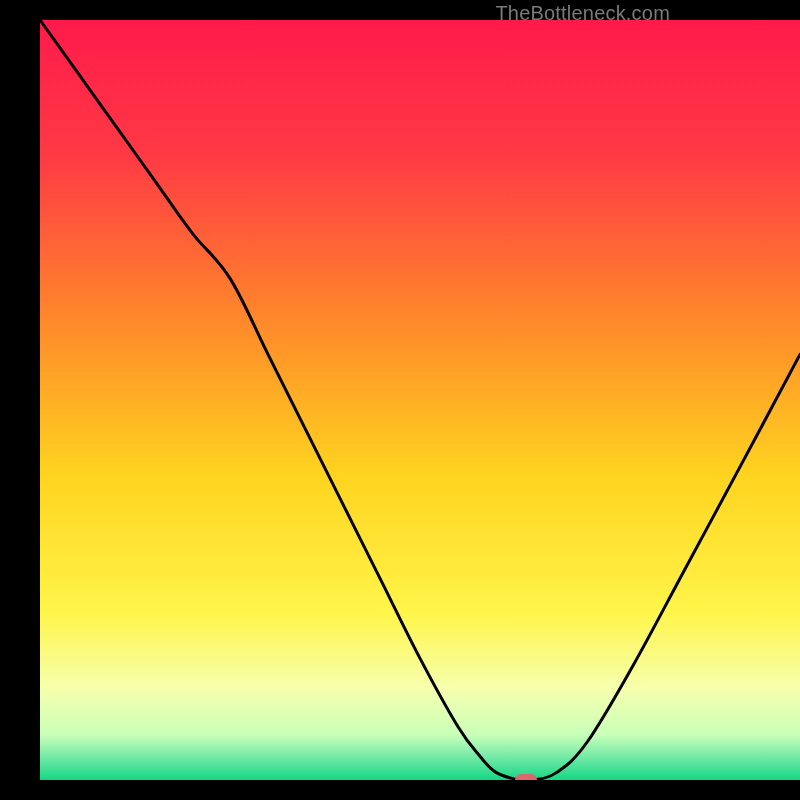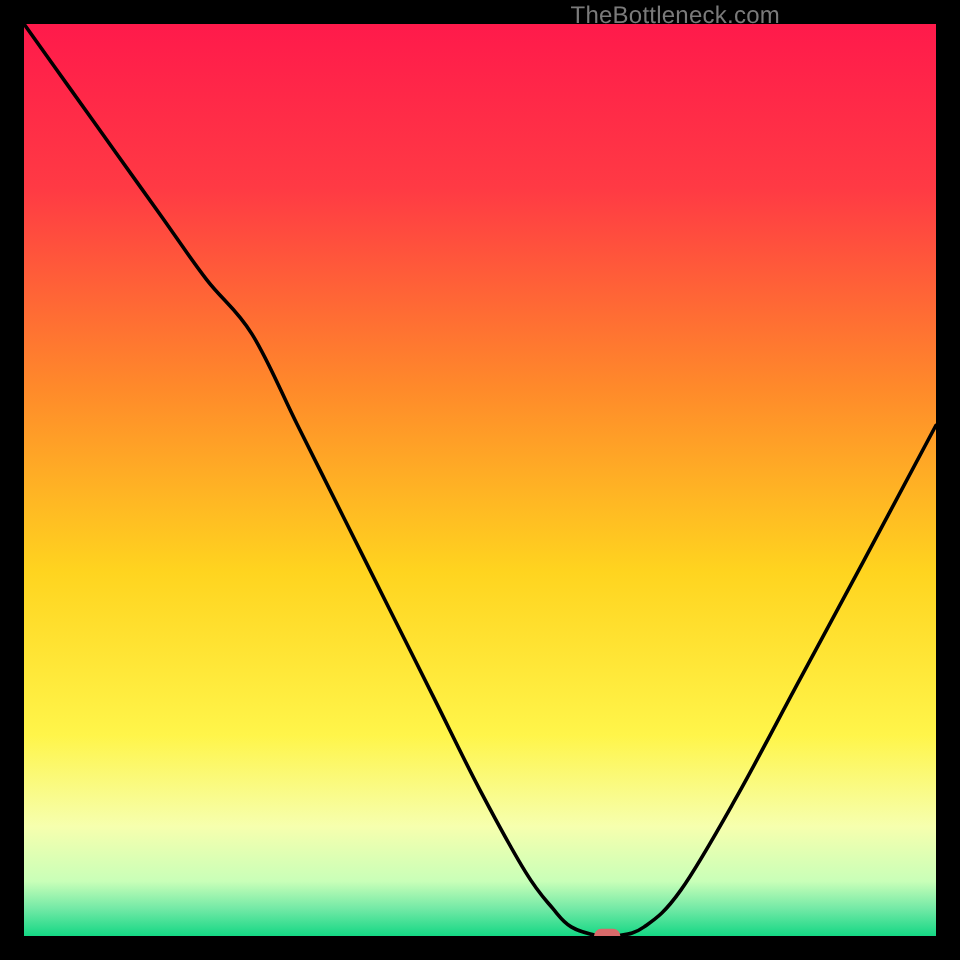--- a/index.html
+++ b/index.html
@@ -9,20 +9,21 @@
     height: 800px;
     background: #000;
     overflow: hidden;
     font-family: Arial, Helvetica, sans-serif;
   }
   .frame {
     position: relative;
     width: 656px;
     height: 800px;
     background: #000;
+    margin-left: 20px;
   }
   .plot {
     position: absolute;
     left: 20px;
     top: 20px;
     width: 760px;
     height: 760px;
     overflow: hidden;
   }
   .gradient {

